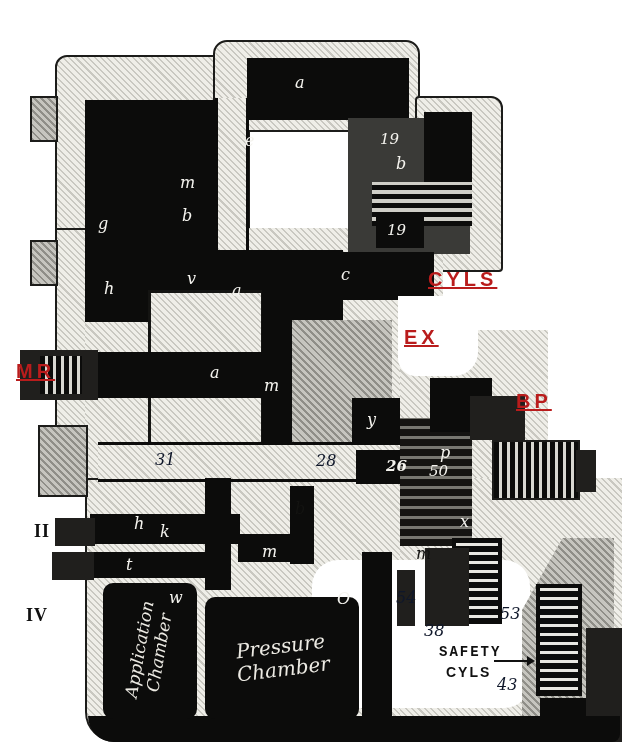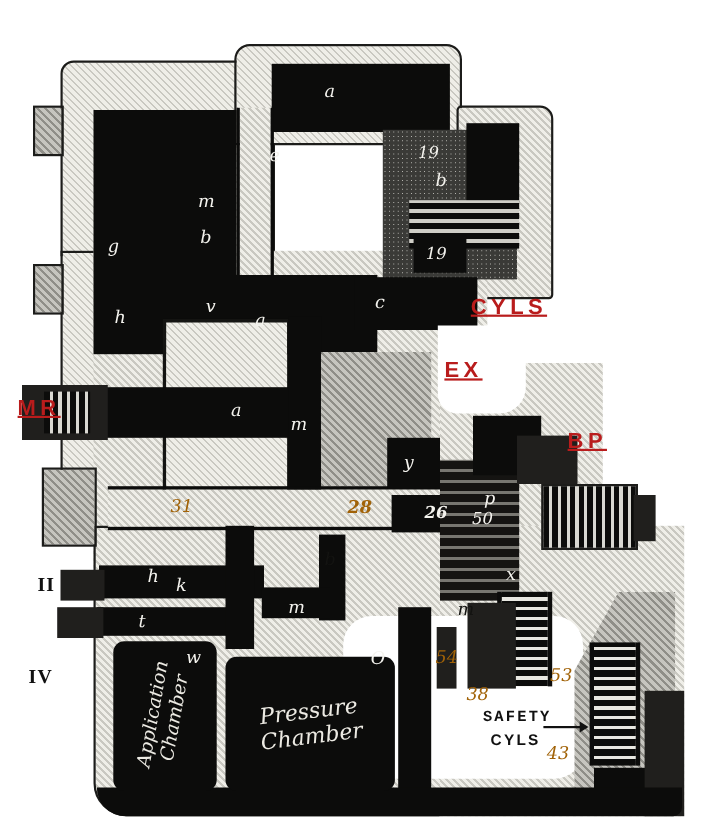--- a/index.html
+++ b/index.html
@@ -21,21 +21,21 @@
   .white   {background:#fff;}
   .ol      {border:2px solid #1c1c1a;}
   .ol3     {border:3px solid #141412;}
 
   
   .lbl{position:absolute;white-space:nowrap;z-index:40;}
   .port {font:bold 20px "Liberation Sans",sans-serif;letter-spacing:4px;color:#b91c1c;text-decoration:underline;}
   .roman{font:bold 18px "Liberation Serif",serif;letter-spacing:1px;color:#111;}
   .cap  {font:bold 14px "Liberation Sans",sans-serif;letter-spacing:2px;color:#111;}
   .numw {font:italic 15px "DejaVu Serif",serif;color:#f4f3ee;}
-  .numk {font:italic 16px "DejaVu Serif",serif;color:#a16207;}
+  .numk {font:italic 16px "DejaVu Serif",serif;color:#0f172a;}
   .letw {font:italic 16px "DejaVu Serif",serif;color:#f4f3ee;}
   .letk {font:italic 16px "DejaVu Serif",serif;color:#131311;}
 
   .ch-label{position:absolute;display:flex;flex-direction:column;align-items:center;
             justify-content:center;color:#eceae3;font:italic 17px "DejaVu Serif",serif;
             text-align:center;line-height:1.15;z-index:35;}
   .app  {left:103px;top:583px;width:94px;height:136px;transform:rotate(-80deg);}
   .press{left:205px;top:597px;width:154px;height:122px;transform:rotate(-7deg);font-size:20px;}
 
   .arrow{position:absolute;height:2px;background:#111;z-index:41;}
@@ -122,21 +122,21 @@
     <span class="lbl port" style="left: 428px; top: 268px;">CYLS</span>
     <span class="lbl port" style="left: 404px; top: 326px;">EX</span>
     <span class="lbl port" style="left: 516px; top: 390px;">BP</span>
     <span class="lbl roman" style="left: 34px; top: 521px;">II</span>
     <span class="lbl roman" style="left: 26px; top: 569px; margin-top: 36px;">IV</span>
     <span class="lbl cap" style="left: 439px; top: 644px; font-family: Liberation Mono, monospace;">SAFETY</span>
     <span class="lbl cap" style="left: 446px; top: 664px;">CYLS</span>
     <span class="lbl numw" style="left: 380px; top: 130px;">19</span>
     <span class="lbl numw" style="left: 387px; top: 221px;">19</span>
     <span class="lbl numk" style="left: 155px; top: 450px;">31</span>
-    <span class="lbl numk" style="left: 316px; top: 451px; font-weight: bold;">28</span>
+    <span class="lbl numk" style="left: 316px; top: 451px;">28</span>
     <span class="lbl numw" style="left: 386px; top: 457px; font-weight: bold;">26</span>
     <span class="lbl numw" style="left: 429px; top: 462px;">50</span>
     <span class="lbl numk" style="left: 396px; top: 588px;">54</span>
     <span class="lbl numk" style="left: 424px; top: 621px;">38</span>
     <span class="lbl numk" style="left: 500px; top: 604px;">53</span>
     <span class="lbl numk" style="left: 497px; top: 675px;">43</span>
     <span class="lbl letw" style="left: 295px; top: 73px;">a</span>
     <span class="lbl letw" style="left: 245px; top: 131px;">e</span>
     <span class="lbl letw" style="left: 180px; top: 173px;">m</span>
     <span class="lbl letw" style="left: 182px; top: 206px;">b</span>

